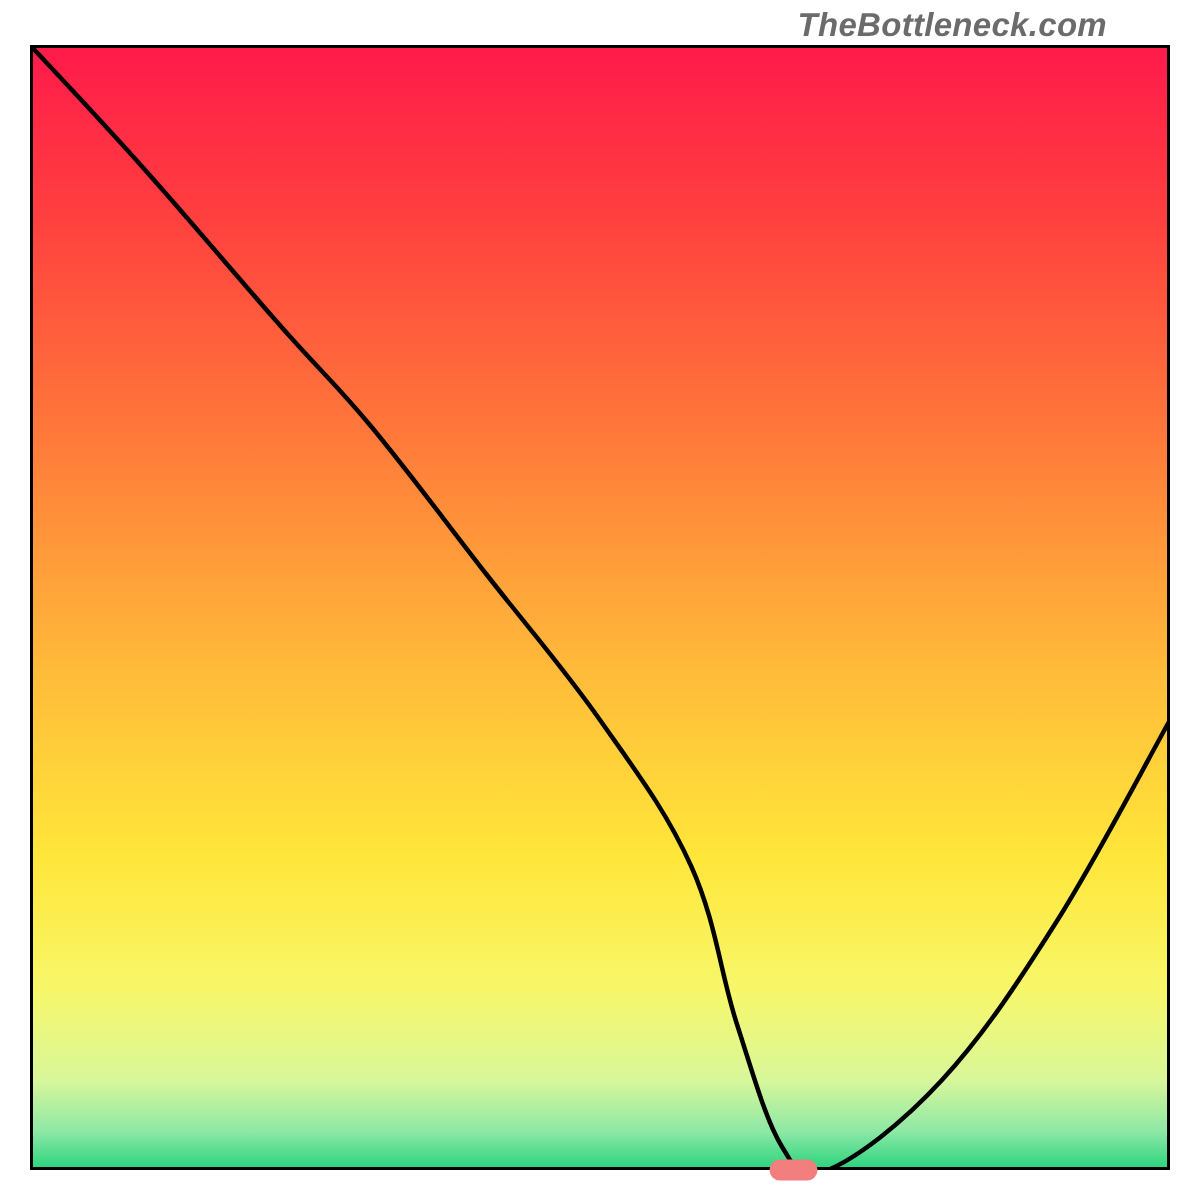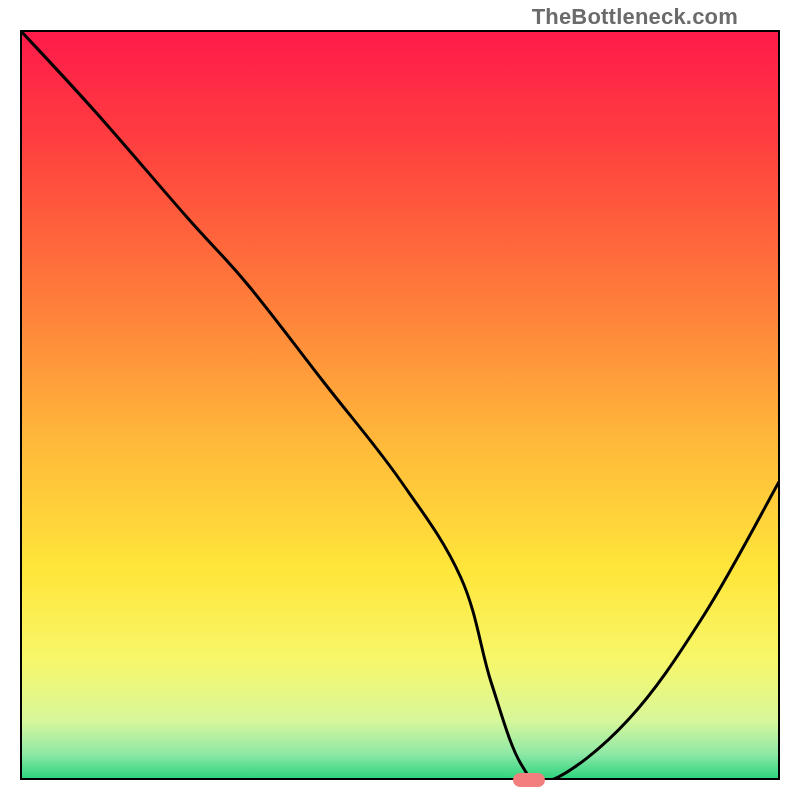--- a/index.html
+++ b/index.html
@@ -8,20 +8,21 @@
     width: 800px;
     height: 800px;
     overflow: hidden;
     font-family: Arial, Helvetica, sans-serif;
     background: #ffffff;
   }
   .stage {
     position: relative;
     width: 748px;
     height: 800px;
+    font-style: italic;
   }
   .watermark {
     position: absolute;
     top: 4px;
     right: 10px;
     font-size: 22px;
     font-weight: 600;
     color: #6b6b6b;
     letter-spacing: 0.2px;
     z-index: 10;

